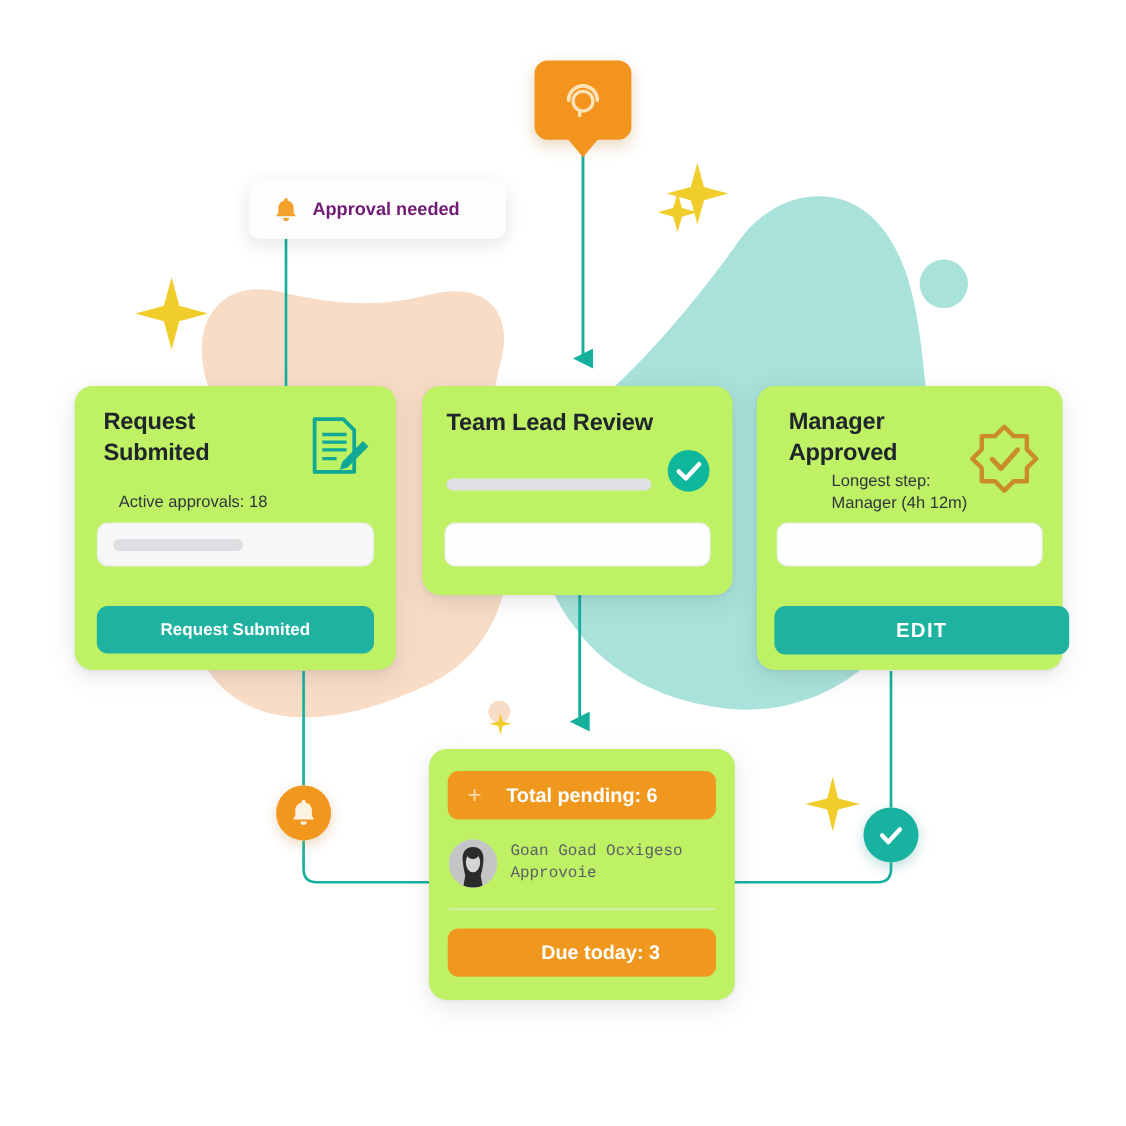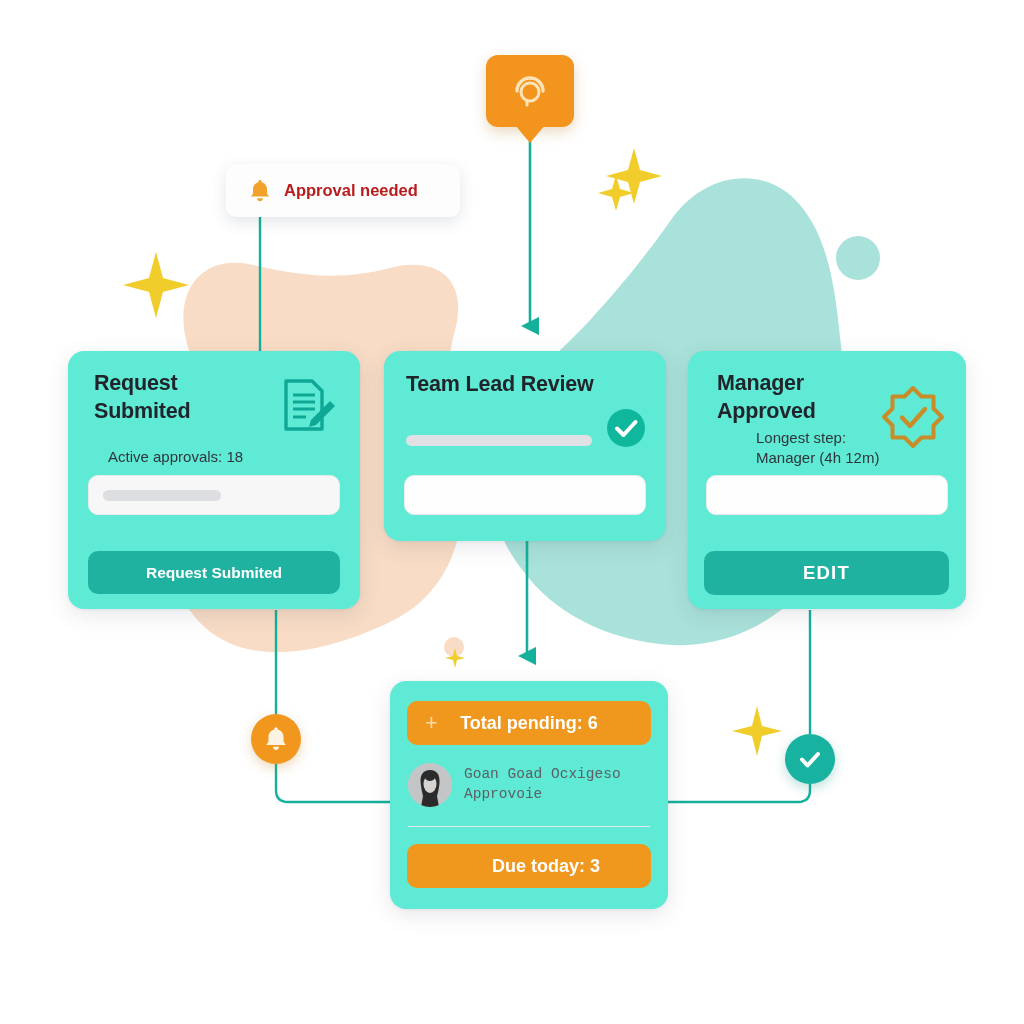--- a/index.html
+++ b/index.html
@@ -32,21 +32,21 @@
   .flow-layer {
     position: absolute;
     inset: 0;
     z-index: 1;
     pointer-events: none;
   }
 
   
   .card {
     position: absolute;
-    background: #5eead4;
+    background: #bef264;
     border-radius: 16px;
     box-shadow: 0 6px 22px rgba(60, 70, 90, 0.13), 0 1px 3px rgba(60,70,90,0.07);
     z-index: 4;
     box-sizing: border-box;
   }
 
   .card-title {
     font-size: 21.5px;
     font-weight: 700;
     color: #20242b;
@@ -115,21 +115,21 @@
   #card-teamlead .check-badge { position: absolute; right: 20px; top: 57px; }
   #card-teamlead .skeleton-line { position: absolute; left: 22px; top: 84px; width: 186px; }
   #card-teamlead .skeleton-box { position: absolute; left: 20px; top: 124px; width: 242px; height: 40px; }
 
   
   #card-manager { left: 688px; top: 351px; width: 278px; height: 258px; padding-left: 38px; }
   #card-manager .card-title { position: absolute; left: 29px; top: 19px; }
   #card-manager .seal-icon { position: absolute; right: 20px; top: 33px; }
   #card-manager .card-sub { position: absolute; left: 20px; top: 77px; margin-left: 48px; }
   #card-manager .skeleton-box { position: absolute; left: 18px; top: 124px; width: 242px; height: 40px; }
-  #card-manager .btn { position: absolute; left: 16px; top: 200px; width: 245px; height: 44px; font-size: 18.5px; letter-spacing: 1.2px; }
+  #card-manager .btn { position: absolute; left: 16px; top: 200px; width: 268px; height: 44px; font-size: 18.5px; letter-spacing: 1.2px; }
 
   
   #card-summary {
     left: 390px; top: 681px; width: 278px; height: 228px;
   }
   #card-summary .btn-top {
     position: absolute; left: 17px; top: 20px; width: 244px; height: 44px;
     font-size: 18px; justify-content: center; position: absolute;
   }
   #card-summary .plus-icon {
@@ -173,21 +173,21 @@
     border-radius: 10px;
     box-shadow: 0 5px 16px rgba(60,70,90,0.14);
     display: flex; align-items: center; gap: 12px;
     padding-left: 22px;
     box-sizing: border-box;
     z-index: 5;
   }
   #tooltip-approval .tip-label {
     font-size: 16.5px;
     font-weight: 600;
-    color: #b91c1c;
+    color: #701a75;
   }
 
   
   #pin-marker {
     position: absolute;
     left: 486px; top: 55px; width: 88px; height: 72px;
     background: #f2941d;
     border-radius: 12px;
     z-index: 5;
     display: flex; align-items: center; justify-content: center;

